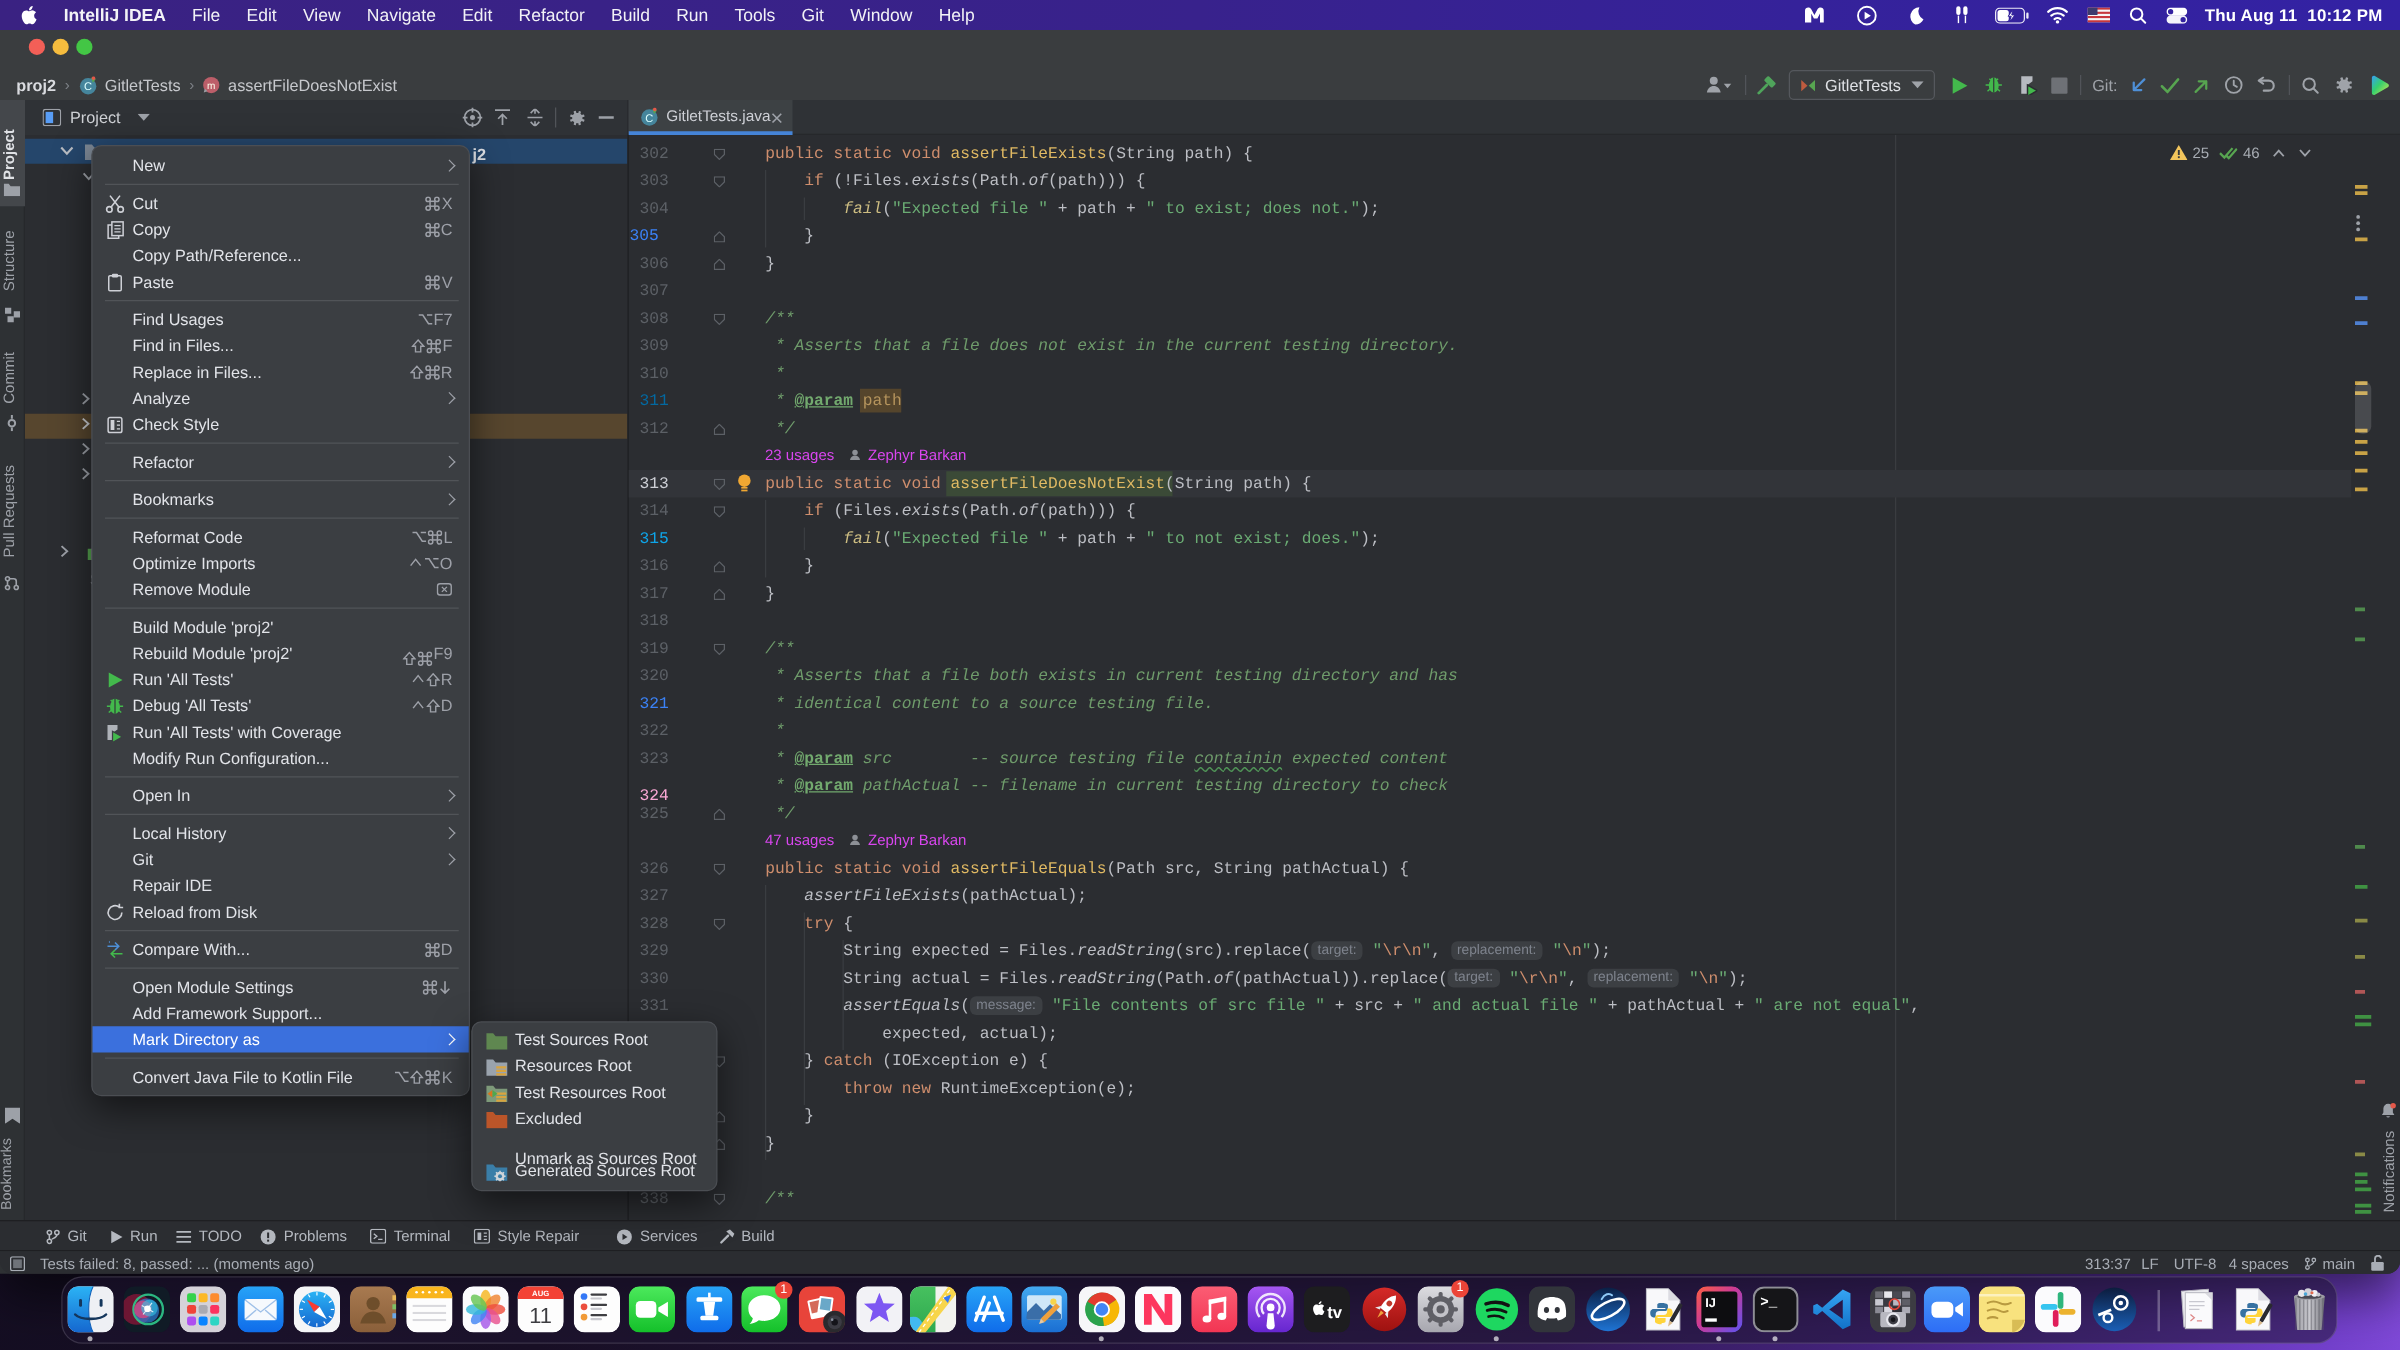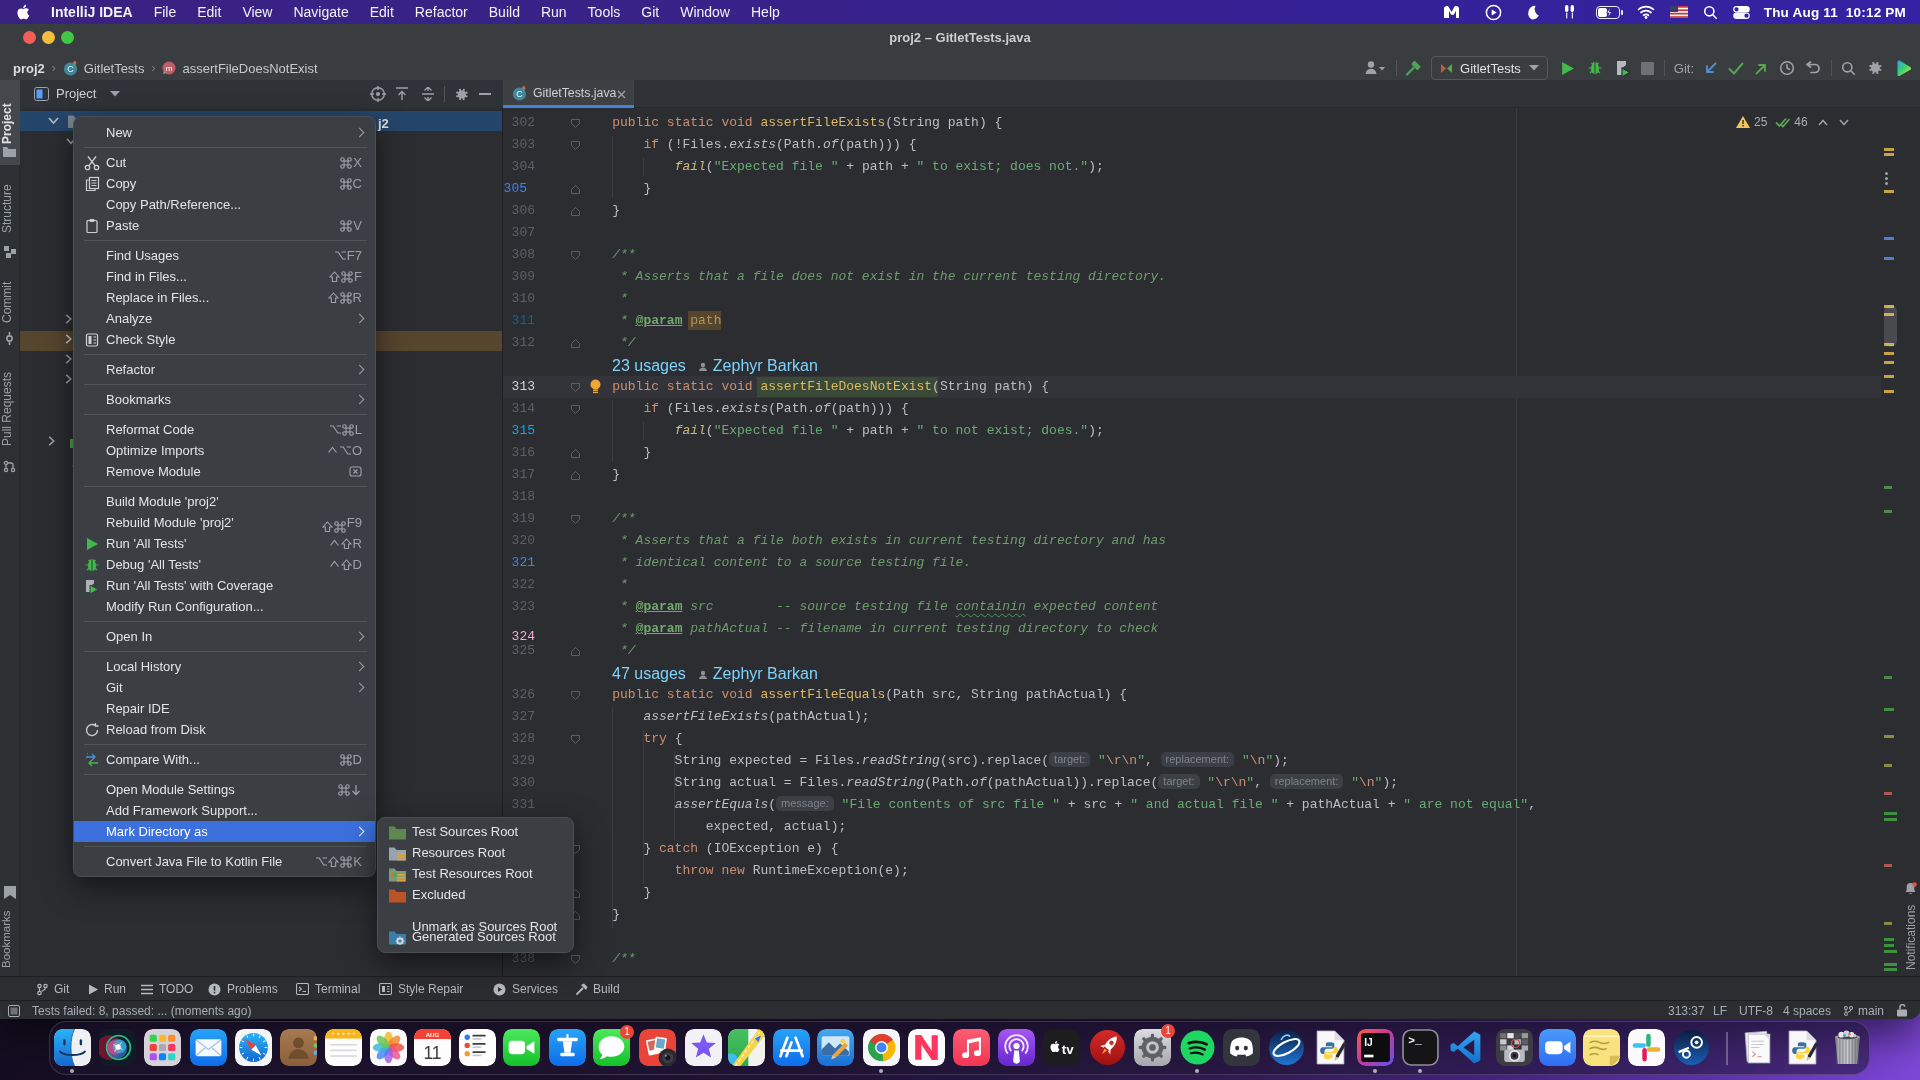--- a/index.html
+++ b/index.html
@@ -36,21 +36,21 @@
 .ln{position:absolute;z-index:2;width:38px;text-align:right;color:#5c6066;font-family:"Liberation Mono",monospace;font-size:13px;line-height:22px;}
 .cl{position:absolute;left:581px;white-space:pre;font-family:"Liberation Mono",monospace;font-size:13px;line-height:22px;color:#bcbec4;}
 .k{color:#cf8e6d;}
 .m{color:#e0b963;}
 .s{color:#6aab73;}
 .e{color:#cf8e6d;}
 .c{color:#6f9c6b;font-style:italic;}
 .it{font-style:italic;}
 .fy{font-style:italic;color:#cdbd82;}
 .chip{display:inline-block;background:#3c3f43;color:#7e838d;font-size:11px;border-radius:5px;padding:0 5px;line-height:15px;vertical-align:1px;font-family:"Liberation Sans",sans-serif;}
-.usg{position:absolute;color:#7dd3fc;font-size:16px;font-family:"Liberation Sans",sans-serif;}
+.usg{position:absolute;color:#d946ef;font-size:12px;font-family:"Liberation Sans",sans-serif;}
 
 #botbar{left:0;top:976px;width:1920px;height:24px;background:#2b2d31;border-top:1px solid #1e1f22;color:#b4b8bf;font-size:12px;}
 #statbar{left:0;top:1000px;width:1920px;height:19px;background:#2b2d31;border-top:1px solid #1e1f22;color:#a8adb5;font-size:12px;border-radius:0 0 10px 10px;}
 
 #menu{left:73px;top:116px;width:303px;height:761px;background:#3b3e42;border:1px solid #4b4e53;border-radius:8px;box-shadow:0 10px 30px rgba(0,0,0,.55);z-index:40;}
 .mrow{position:absolute;left:0;width:100%;height:21px;line-height:21px;color:#e2e4e9;font-size:13px;padding-left:32px;}
 .msc{position:absolute;right:13px;top:0;color:#9da0a8;}
 .msep{position:absolute;left:10px;width:283px;height:1px;background:#515458;}
 .marr{position:absolute;right:12px;top:7px;width:7px;height:7px;border-right:1.6px solid #9da0a8;border-top:1.6px solid #9da0a8;transform:rotate(45deg);}
 #menu .hl{background:#3b70dd;color:#fff;}
@@ -136,21 +136,20 @@
           <path d="M13.5 6.4h-10a3.3 3.3 0 0 0 0 6.6h10a3.3 3.3 0 0 0 0-6.6zm0 1.2a2.1 2.1 0 1 1 0 4.2 2.1 2.1 0 0 1 0-4.2z" fill-opacity=".95"></path>
         </g>
       </svg>
 <span style="font-size:13.5px;font-weight:600;letter-spacing:.2px">Thu Aug 11&nbsp;&nbsp;10:12 PM</span>
 </div>
 </div>
 <div id="header" class="abs">
 <div class="tl" style="left:23px;background:#f35f57"></div>
 <div class="tl" style="left:42px;background:#f6bc3e"></div>
 <div class="tl" style="left:61px;background:#43c645"></div>
-<div id="title" class="abs">proj2 – GitletTests.java</div>
 <div id="crumbs" class="abs">
 <span style="font-weight:bold;color:#dadce0">proj2</span>
 <span style="color:#7d8187;margin:0 7px;font-size:12px">›</span>
 <svg width="15" height="15" viewBox="0 0 16 16" style="margin-right:6px">
         <circle cx="8" cy="8.5" r="7" fill="#45859c"></circle>
         <text x="8" y="12" font-size="9.5" fill="#dff" text-anchor="middle" font-family="Liberation Sans">C</text>
         <path d="M10.5 1l4 1.5-2.5 3z" fill="#57a550"></path>
         <circle cx="12.6" cy="1.6" r="1.5" fill="#e4584a"></circle>
       </svg>
 <span>GitletTests</span>

